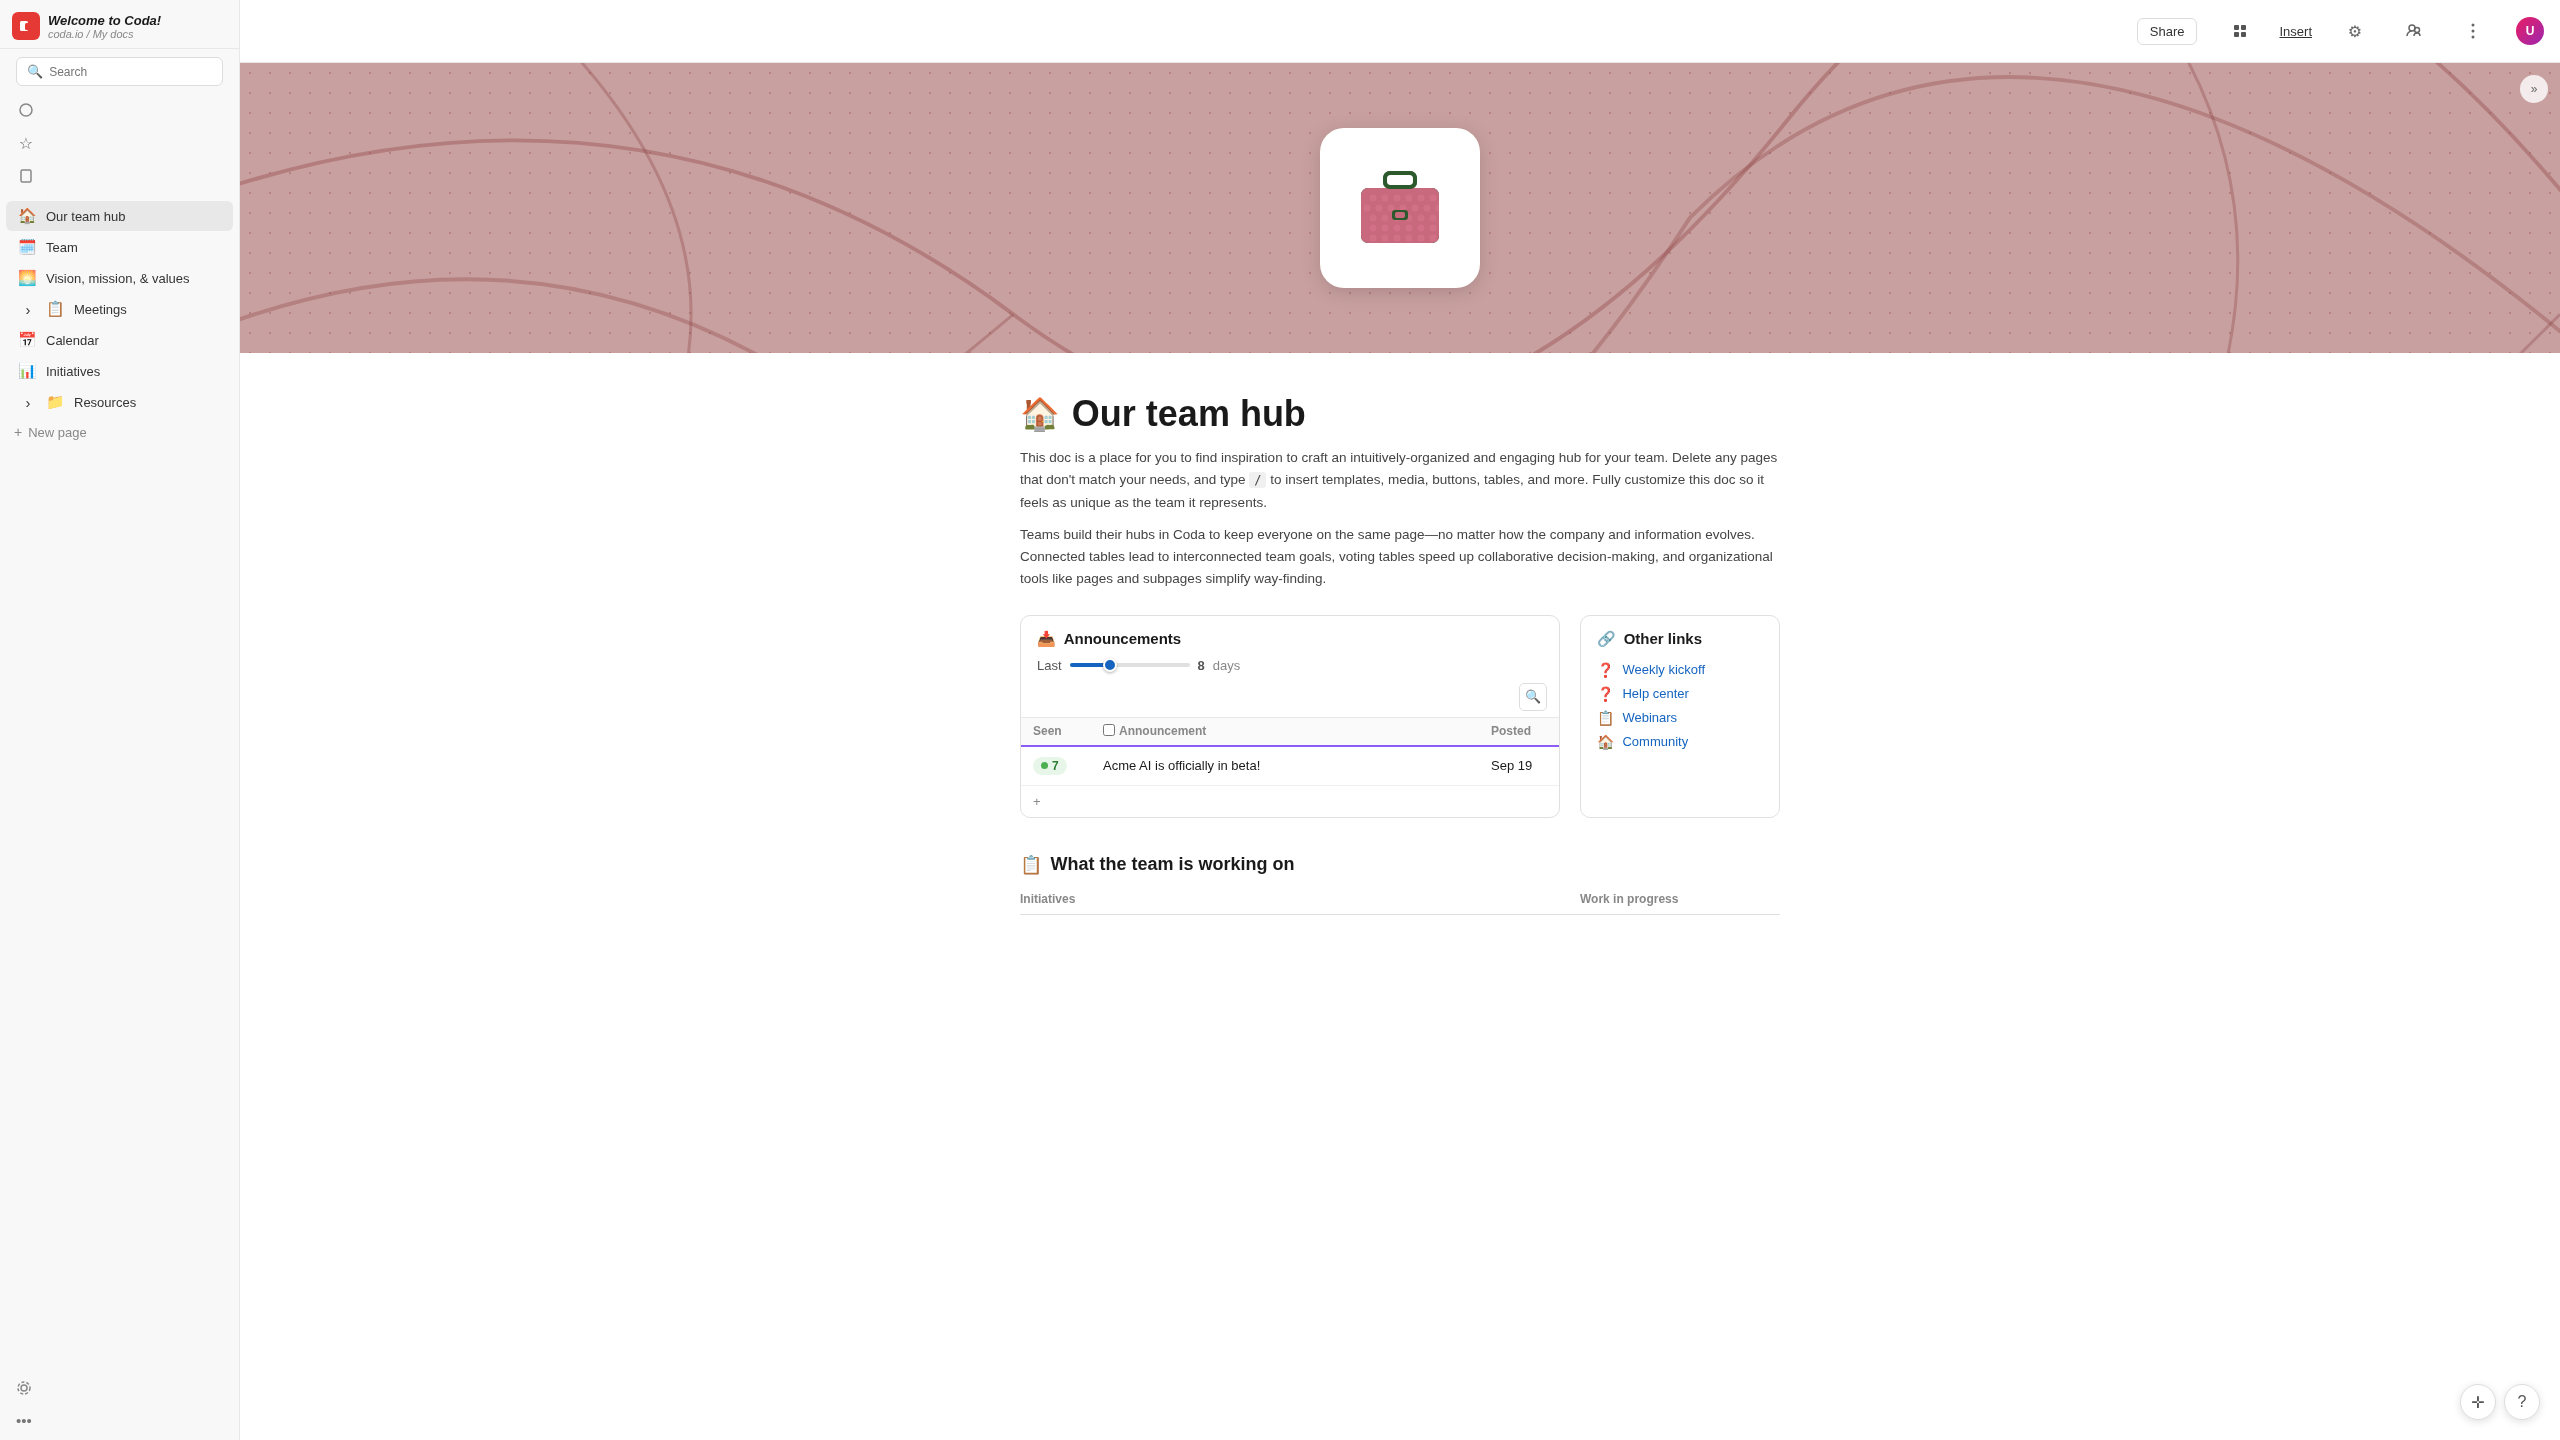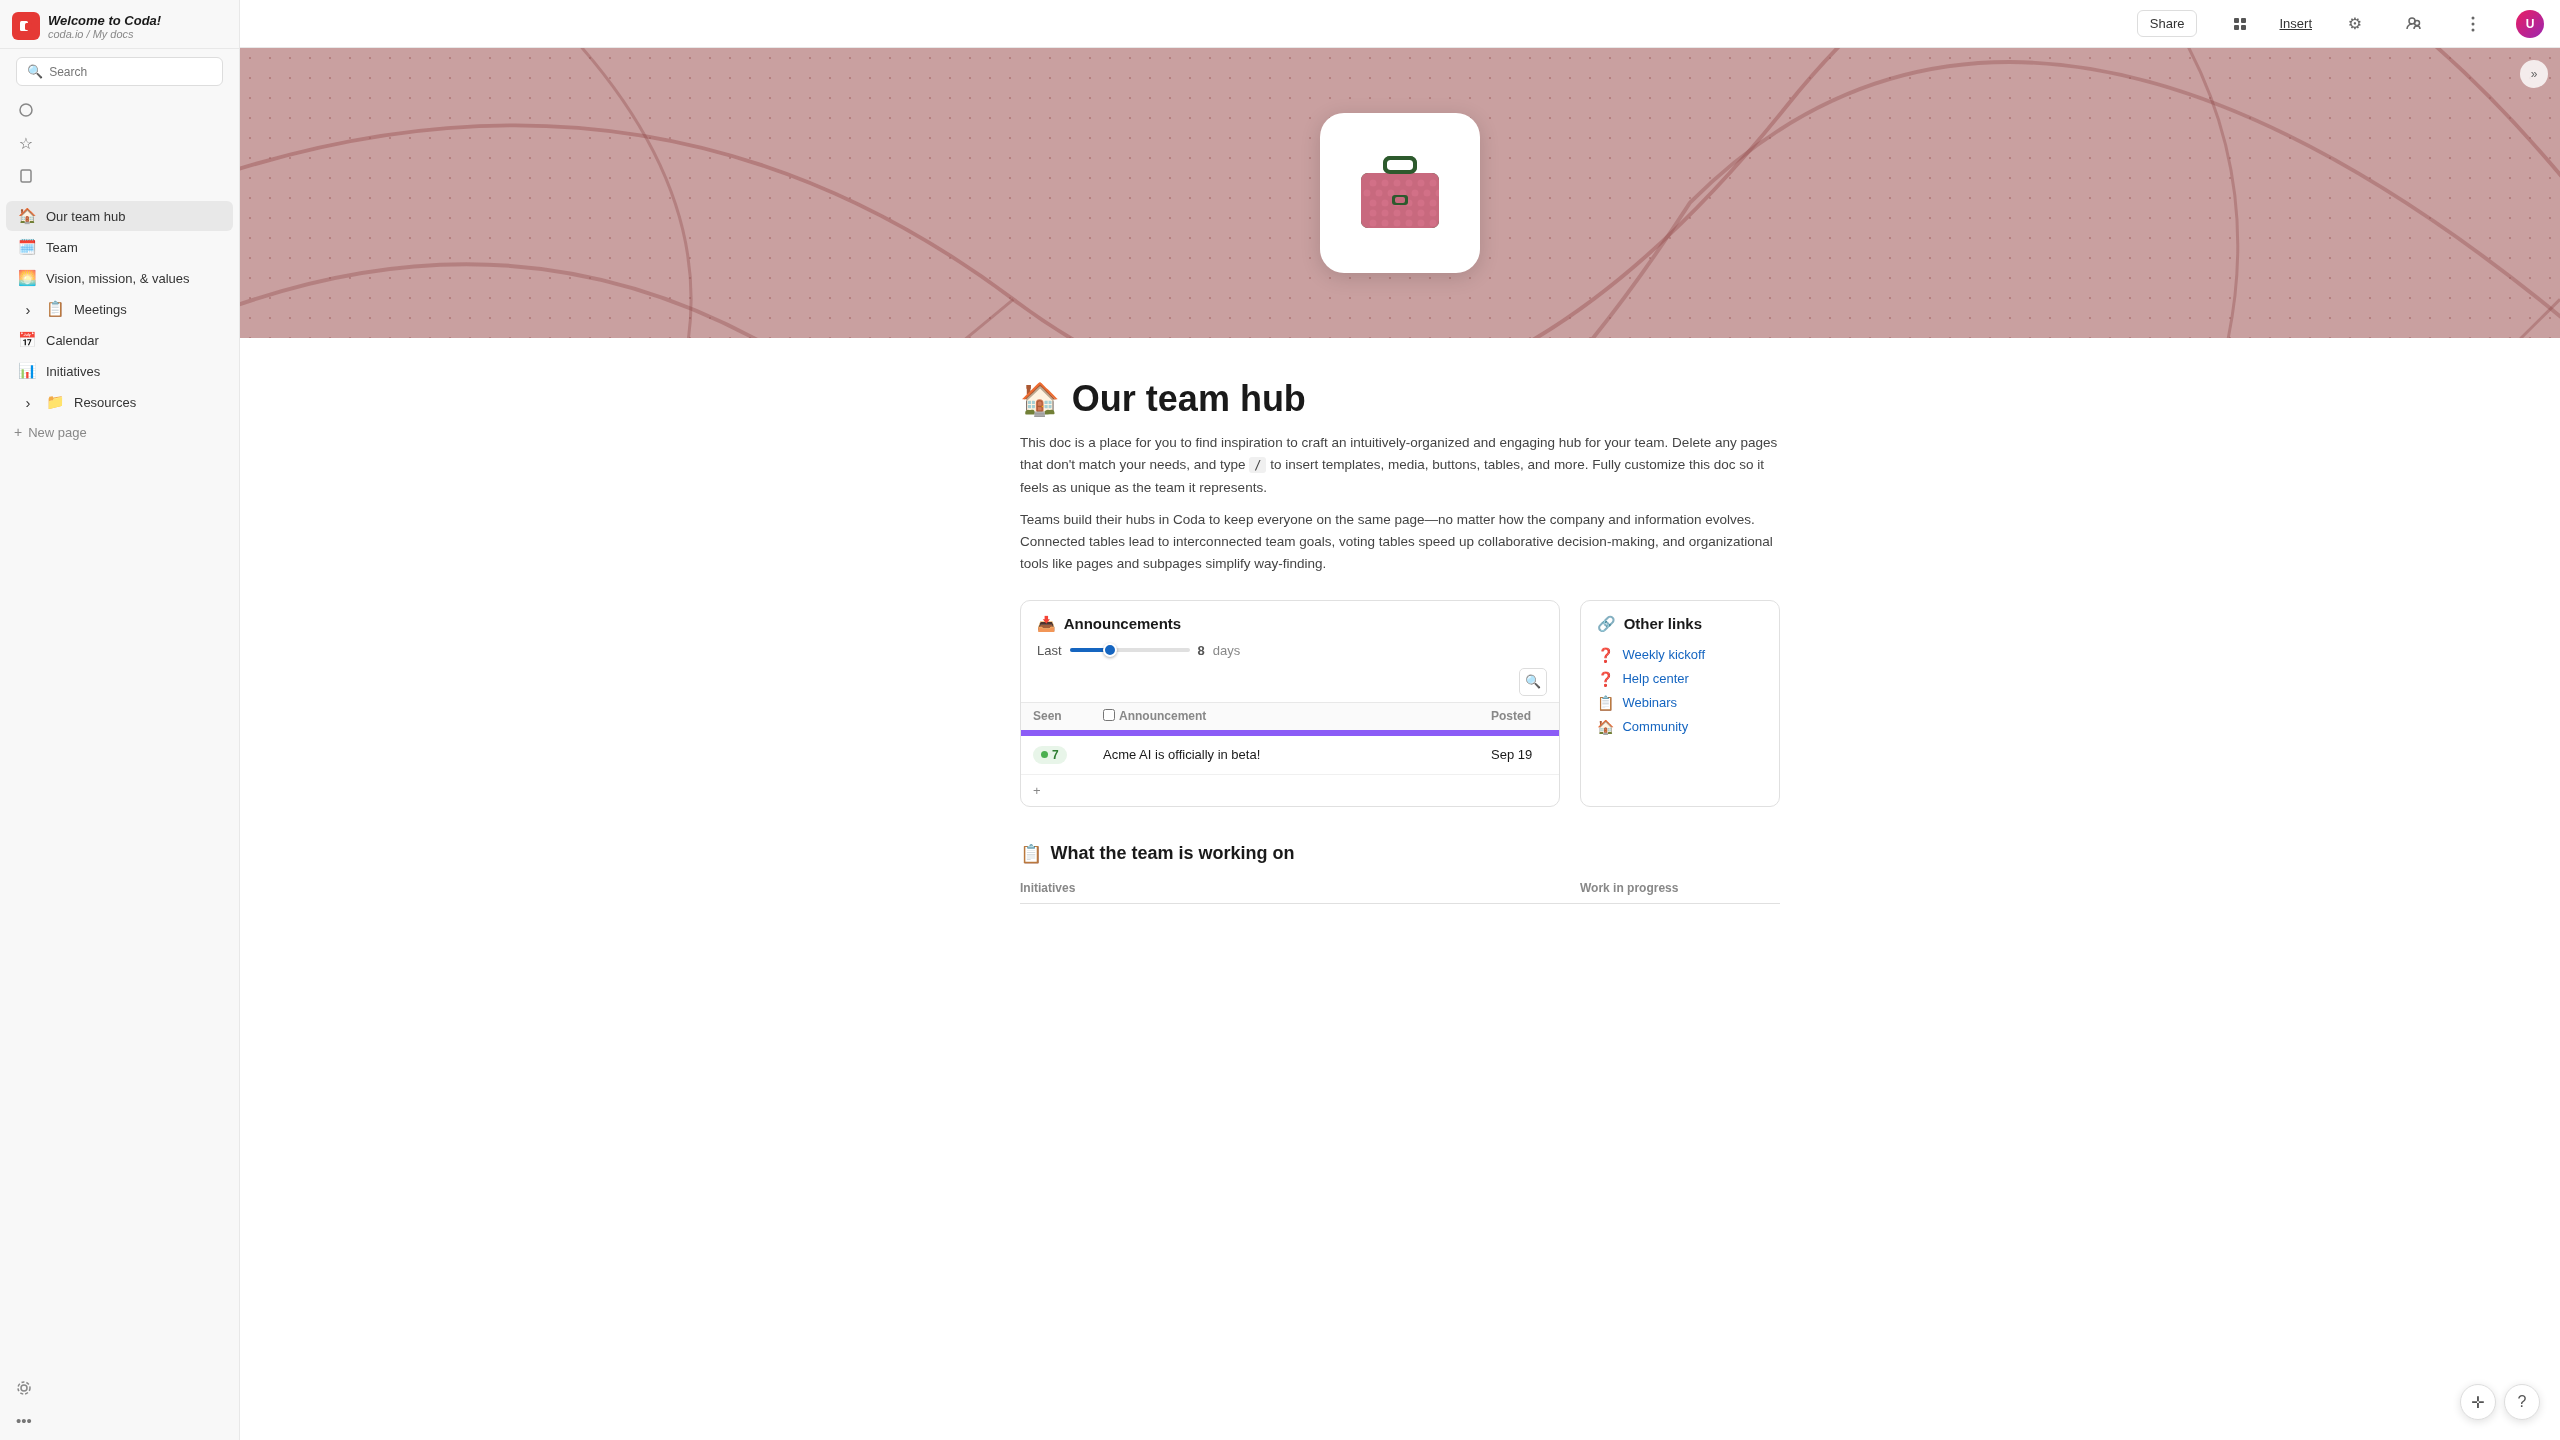--- a/index.html
+++ b/index.html
@@ -82,21 +82,21 @@
     
     .main {
       flex: 1;
       display: flex;
       flex-direction: column;
       overflow: hidden;
     }
 
     
     .topbar {
-      height: 48px;
+      height: 63px;
       display: flex;
       align-items: center;
       justify-content: flex-end;
       padding: 17px 16px;
       gap: 27px;
       border-bottom: 1px solid #e8e8e8;
       background: #fff;
       position: relative;
       z-index: 10;
     }
@@ -287,21 +287,21 @@
     }
 
     .ann-table { width: 100%; border-collapse: collapse; }
     .ann-table th {
       text-align: left;
       font-size: 12px;
       font-weight: 600;
       color: #888;
       padding: 6px 12px;
       border-top: 1px solid #e8e8e8;
-      border-bottom: 6px solid #8b5cf6;
+      border-bottom: 2px solid #8b5cf6;
       background: #fafafa;
     }
     .ann-table td {
       padding: 10px 12px;
       font-size: 13px;
       border-bottom: 1px solid #f0f0f0;
     }
     .seen-badge {
       display: inline-flex; align-items: center; gap: 4px;
       background: #e8f5e9;

